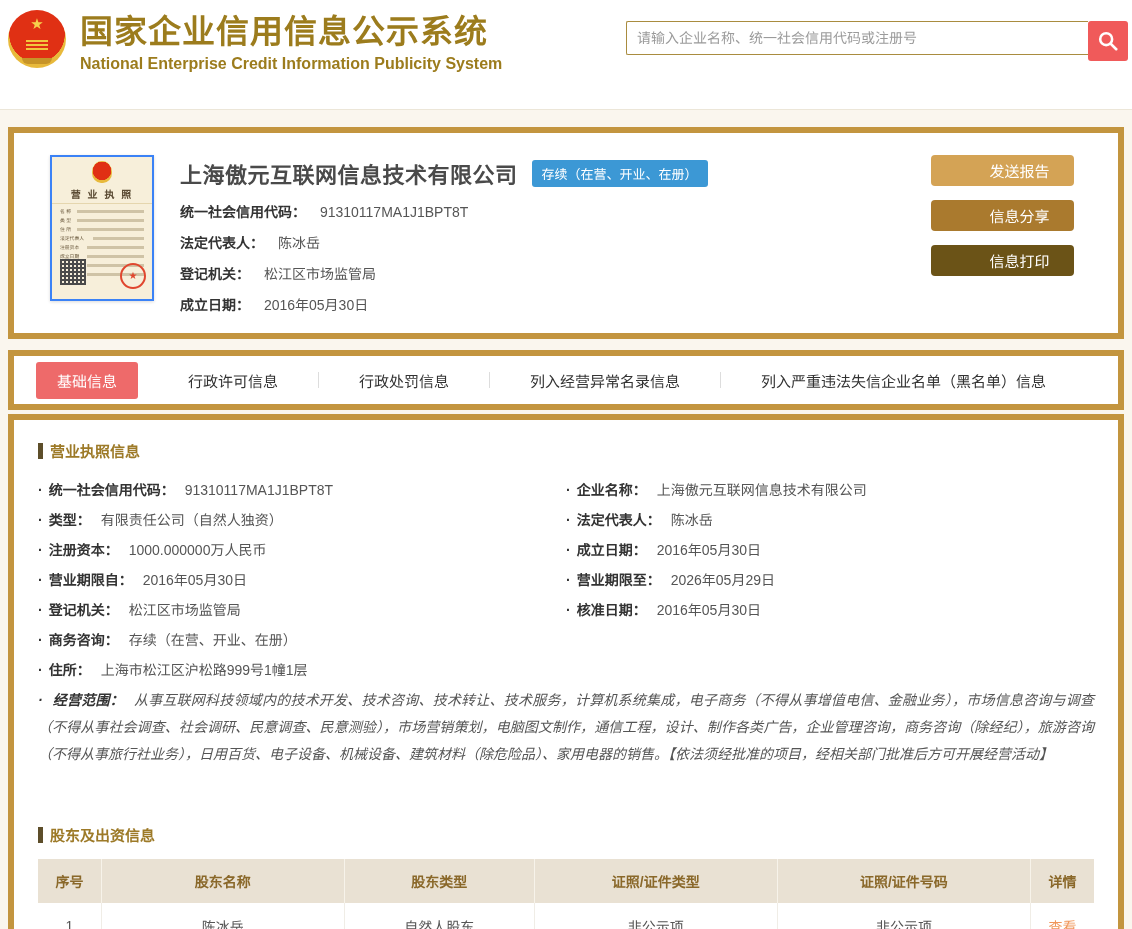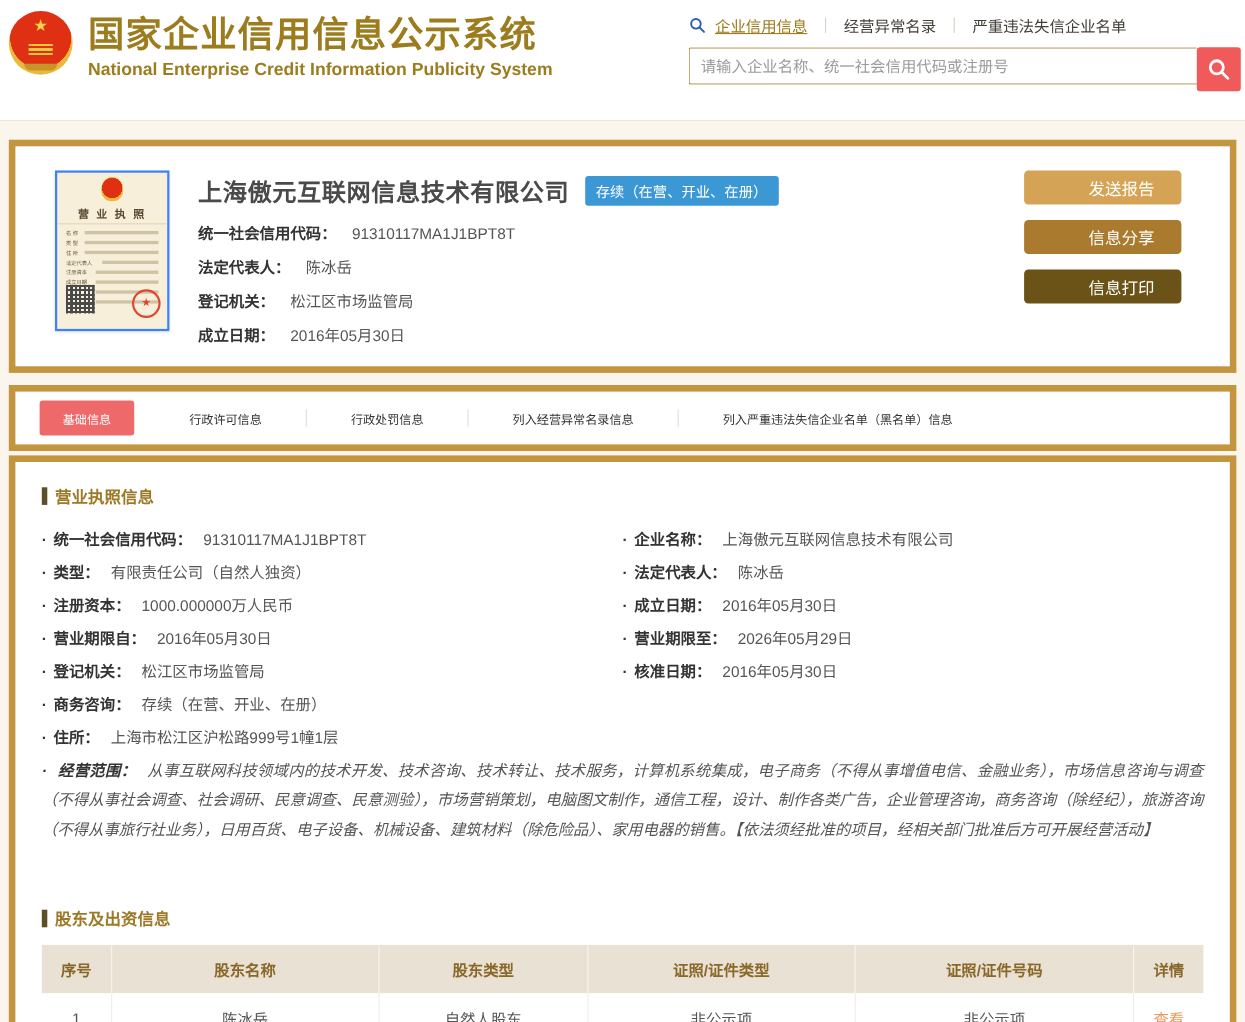--- a/index.html
+++ b/index.html
@@ -77,21 +77,21 @@
   .action-buttons { width:143px; flex:0 0 auto; display:flex; flex-direction:column; gap:14px;
                     margin-top:6px; margin-right:26px; }
   .abtn { height:31px; border:none; border-radius:4px; color:#fff; font-size:15px; cursor:pointer;
           text-align:center; padding-left:34px; font-family:"Liberation Sans","DejaVu Sans",sans-serif; }
   .abtn-send  { background:#d4a355; }
   .abtn-share { background:#aa7a2e; }
   .abtn-print { background:#6b5317; }
 
   
   .tabs-row { height:48px; display:flex; align-items:center; padding-left:22px; }
-  .tab { font-size:11px; color:#333; cursor:pointer; padding:0 40px; white-space:nowrap; }
+  .tab { font-size:15px; color:#333; cursor:pointer; padding:0 40px; white-space:nowrap; }
   .tab.active { background:#ee6a6a; color:#fff; padding:8px 21px; border-radius:3px; margin-right:10px; }
   .tab-sep { width:1px; height:16px; background:#ddd; }
 
   
   .main-inner { padding:20px 24px 0 24px; }
   .section-header { display:flex; align-items:center; font-size:15px; font-weight:bold; color:#9d7a28;text-align:right; }
   .section-header .bar { width:5px; height:16px; background:#5d4e2a; margin-right:7px; }
 
   .fields-grid { display:flex; margin-top:14px; }
   .fields-col { width:50%; }
@@ -123,33 +123,20 @@
     <div class="emblem">
       <span class="emblem-star">★</span>
       <span class="emblem-gate"></span>
       <span class="emblem-base"></span>
     </div>
     <div class="title-block">
       <div class="site-title">国家企业信用信息公示系统</div>
       <div class="site-subtitle">National Enterprise Credit Information Publicity System</div>
     </div>
     <div class="top-right">
-      <div class="nav-row">
-        <span class="nav-search-icon">
-          <svg viewBox="0 0 24 24" width="16" height="16">
-              <circle cx="10" cy="10" r="6.5" fill="none" stroke="#2a5db0" stroke-width="2.6"></circle>
-              <line x1="15" y1="15" x2="21" y2="21" stroke="#2a5db0" stroke-width="2.6" stroke-linecap="round"></line>
-            </svg>
-        </span>
-        <a class="nav-link active">企业信用信息</a>
-        <span class="nav-sep"></span>
-        <a class="nav-link">经营异常名录</a>
-        <span class="nav-sep"></span>
-        <a class="nav-link">严重违法失信企业名单</a>
-      </div>
       <div class="search-row">
         <input class="search-input" type="text" placeholder="请输入企业名称、统一社会信用代码或注册号" style="">
         <button class="search-btn">
           <svg viewBox="0 0 24 24" width="22" height="22">
               <circle cx="10" cy="10" r="6.5" fill="none" stroke="#fff" stroke-width="2.8"></circle>
               <line x1="15" y1="15" x2="21" y2="21" stroke="#fff" stroke-width="2.8" stroke-linecap="round"></line>
             </svg>
         </button>
       </div>
     </div>

